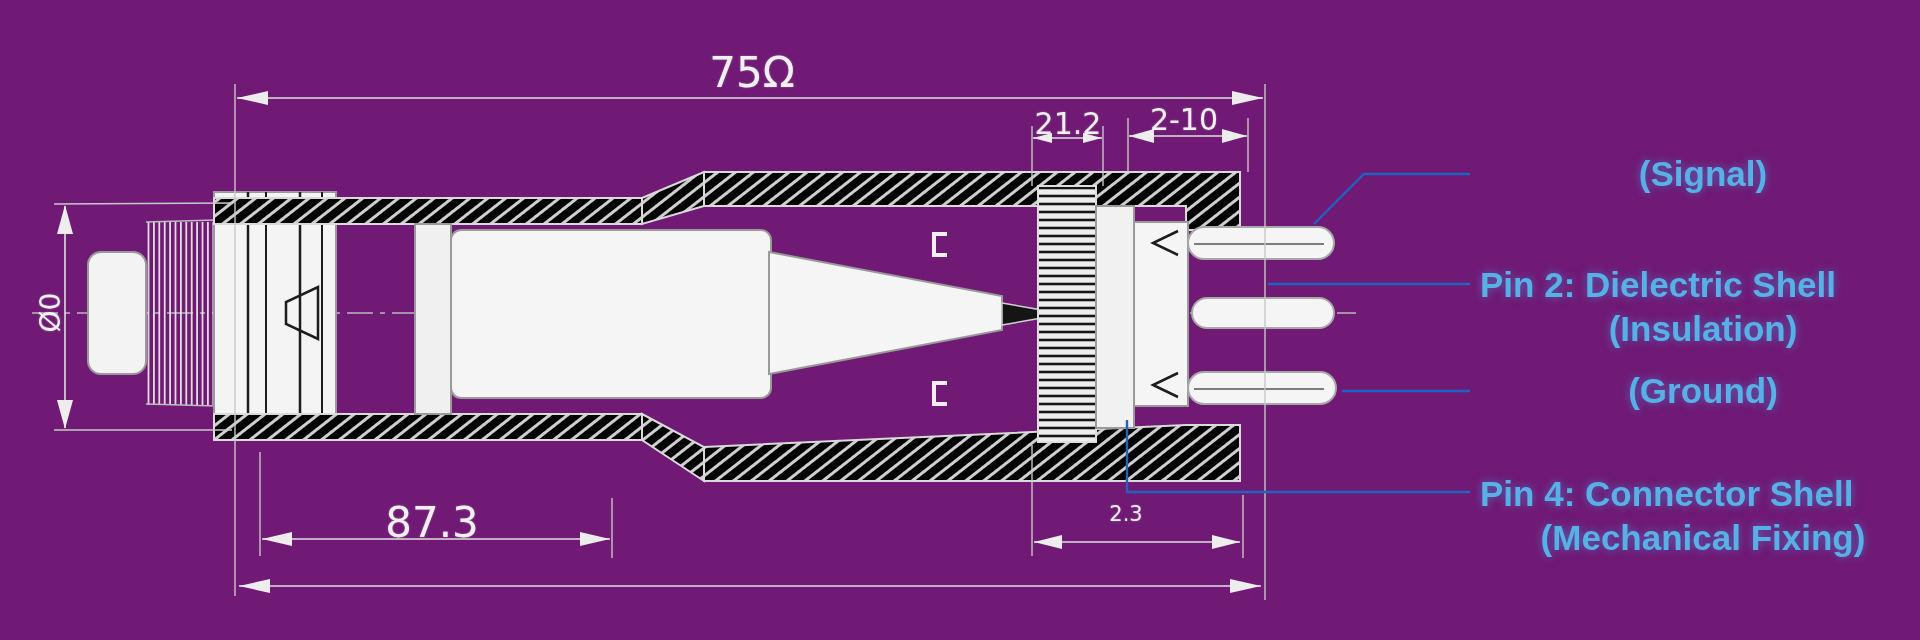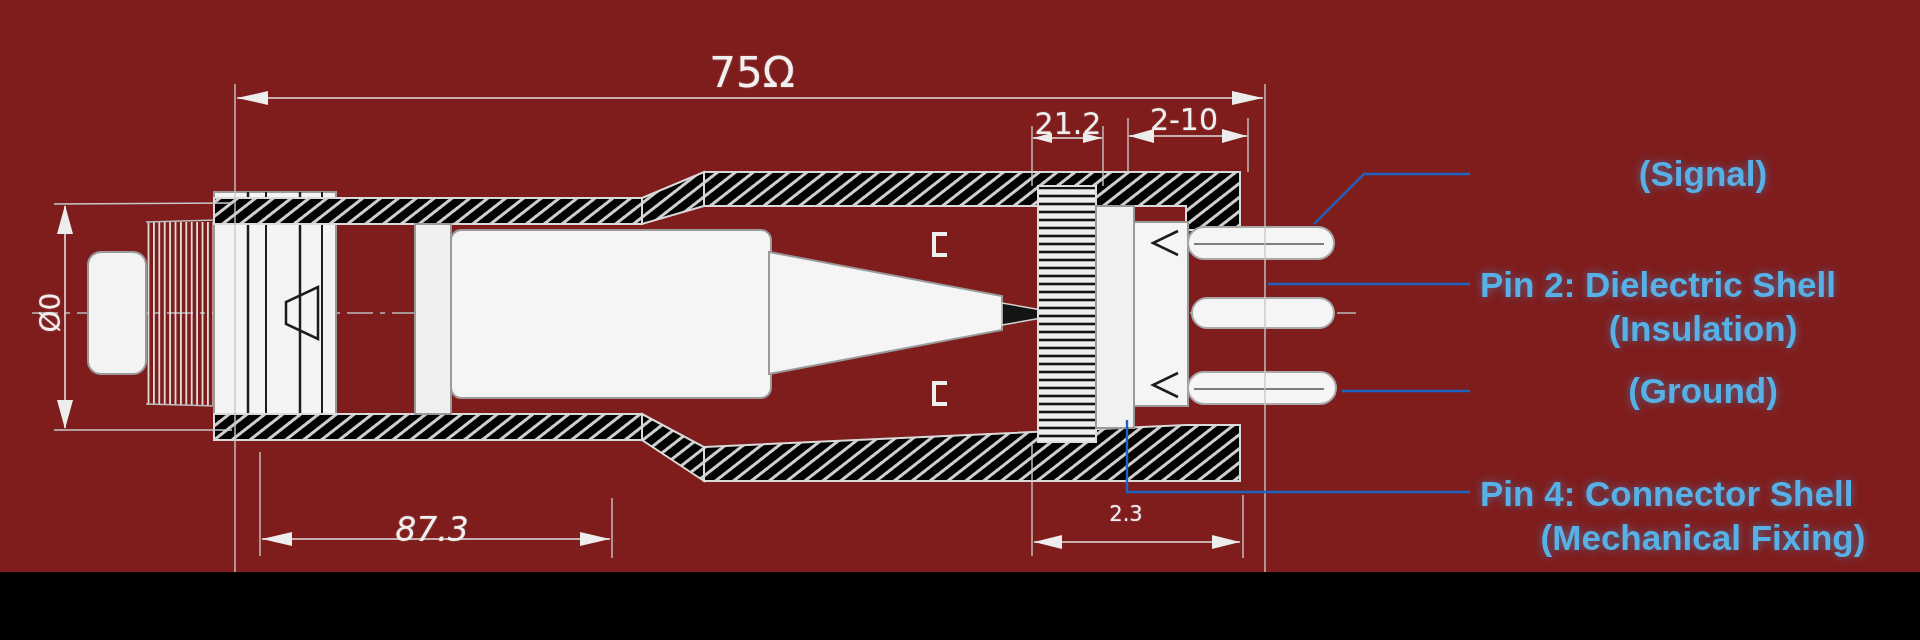--- a/index.html
+++ b/index.html
@@ -1,30 +1,30 @@
 <!DOCTYPE html>
 <html><head>
 <meta charset="utf-8">
 <style>
   html,body{margin:0;padding:0;background:#000;}
   #stage{
-    position:relative;width:1920px;height:572px;background:#7f1d1d;overflow:hidden;
+    position:relative;width:1920px;height:640px;background:#701a75;overflow:hidden;
     font-family:"Liberation Sans",sans-serif;
   }
   #drawing{position:absolute;left:0;top:0;}
   .dim{
     position:absolute;color:#f0f0f0;font-family:"DejaVu Sans",sans-serif;
     white-space:nowrap;text-shadow:0 0 2px rgba(255,255,255,.35);
   }
   .dim.c{text-align:center;}
   .dim-75{left:692px;top:48px;width:120px;font-size:42px;}
   .dim-212{left:1028px;top:106px;width:80px;font-size:30px;}
   .dim-210{left:1144px;top:102px;width:80px;font-size:30px;}
   .dim-d0{left:18px;top:296px;width:64px;font-size:28px;transform:rotate(-90deg);}
-  .dim-873{left:382px;top:510px;width:100px;font-size:33px;font-style:italic;}
+  .dim-873{left:382px;top:498px;width:100px;font-size:42px;}
   .dim-23{left:1086px;top:502px;width:80px;font-size:21px;}
   .dim-overall{left:670px;top:546px;width:160px;font-size:35px;}
   .pin-label{
     position:absolute;left:1480px;width:446px;color:#58b1e6;
     font-size:35px;line-height:44px;font-weight:bold;
     text-shadow:0 0 9px rgba(64,163,232,.55);
   }
   .pin-label .sub{display:block;text-align:center;}
   .p1{top:152px}.p2{top:263px}.p3{top:369px}.p4{top:472px}
 </style>

